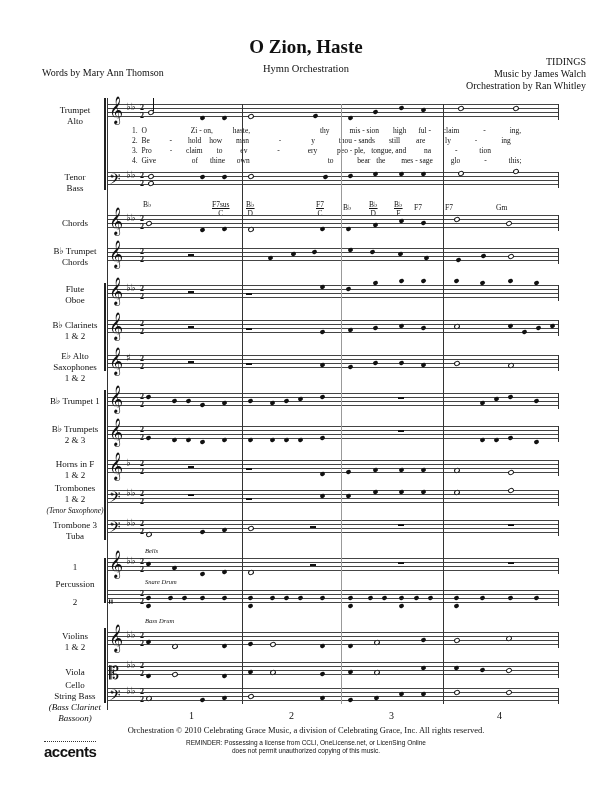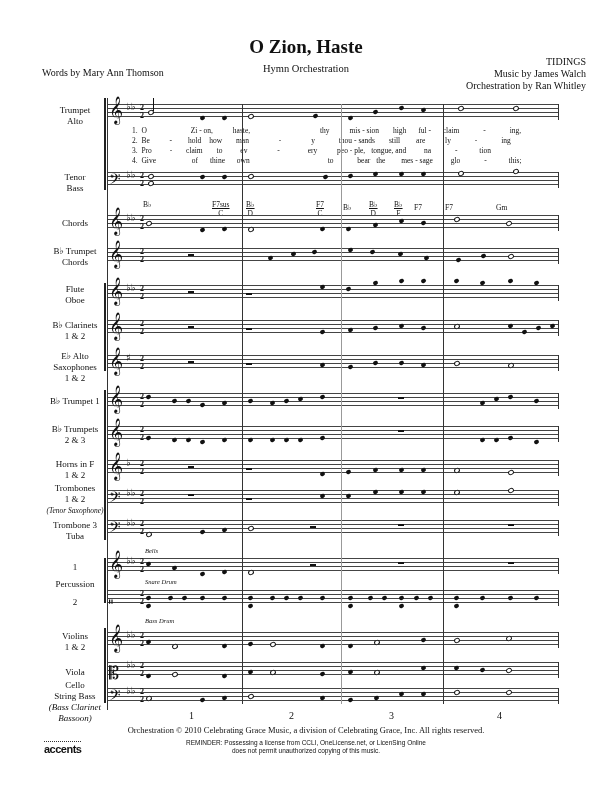--- a/index.html
+++ b/index.html
@@ -30,21 +30,21 @@
   .stem { position:absolute; width:1px; height:13px; background:#111; }
   .rest { position:absolute; width:6px; height:2px; background:#111; }
   .lyric { position:absolute; font-size:7.5px; white-space:nowrap; }
   .chord { position:absolute; font-size:7.5px; text-align:center; line-height:9px; }
   .chord .num { text-decoration:underline; }
   .small-italic { position:absolute; font-size:6.5px; font-style:italic; }
   .mnum { position:absolute; top:710px; font-size:10px; }
   .copyright { left:0; width:612px; top:725px; text-align:center; font-size:8.5px; }
   .reminder { left:0; width:612px; top:739px; text-align:center; font-size:6.5px; line-height:8px;
               font-family:"Liberation Sans", sans-serif; }
-  .logo { left:44px; top:741px; font-size:11px; font-weight:bold; font-family:"Liberation Sans", sans-serif; letter-spacing:-0.5px; border-top:1px dotted #333; padding-top:1px; }
+  .logo { left:44px; top:741px; font-size:15px; font-weight:bold; font-family:"Liberation Sans", sans-serif; letter-spacing:-0.5px; border-top:1px dotted #333; padding-top:1px; }
 </style>
 </head>
 <body>
 
 <div class="abs title">O Zion, Haste</div>
 <div class="abs subtitle">Hymn Orchestration</div>
 <div class="abs words">Words by Mary Ann Thomson</div>
 <div class="abs credits-right">
   <div>TIDINGS</div>
   <div>Music by James Walch</div>

